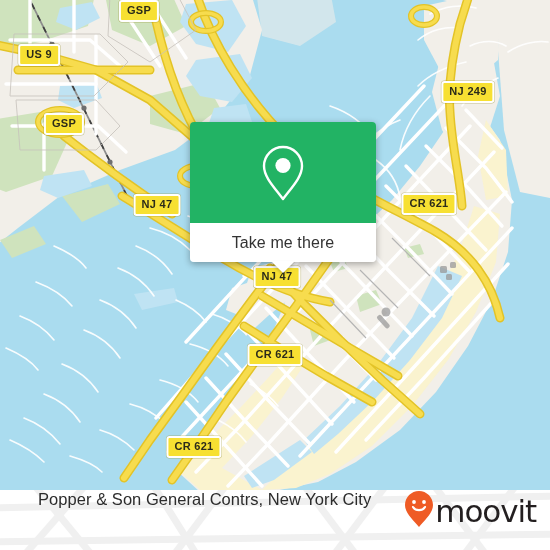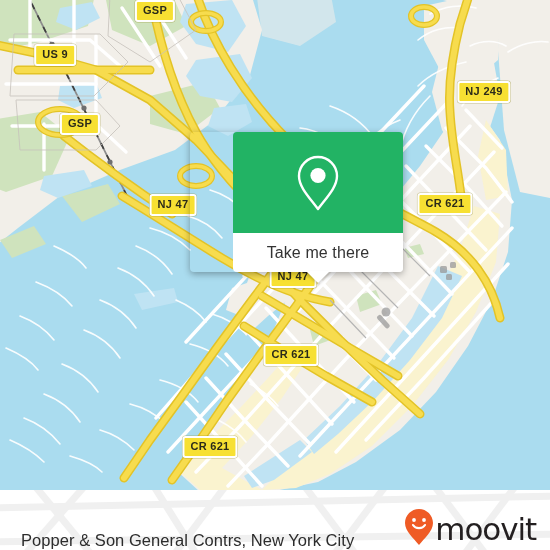--- a/index.html
+++ b/index.html
@@ -42,21 +42,20 @@
     font-family: "Liberation Sans", sans-serif;
     font-weight: bold;
     font-size: 11px;
     line-height: 1;
     padding: 3px 6px 4px 6px;
     white-space: nowrap;
     letter-spacing: 0.3px;
     box-shadow: 0 0 0 0.5px rgba(140,130,20,.45);
     transform: translate(-50%, -50%);
     text-align: center;
-    margin-left: 16px;
   }
 
   
   #attribution {
     position: absolute;
     left: 0;
     bottom: 0;
     width: 100%;
     background: rgba(255,255,255,0.78);
     font-family: "Liberation Sans", sans-serif;
@@ -65,27 +64,26 @@
     padding: 4px 0 5px 9px;
     box-sizing: border-box;
     height: 23px;
     white-space: nowrap;
   }
 
   
   #popup-card {
     position: absolute;
     left: 190px;
-    top: 132px;
-    width: 170px;
+    top: 122px;
+    width: 186px;
     border-radius: 4px;
     box-shadow: 0 2px 7px rgba(0,0,0,0.33);
     overflow: visible;
     z-index: 40;
-    padding-left: 43px;
   }
   #popup-green {
     background: #22b364;
     border-radius: 4px 4px 0 0;
     height: 101px;
     display: flex;
     align-items: center;
     justify-content: center;
   }
   #popup-pin-icon svg { display: block; }
@@ -130,24 +128,24 @@
     position: absolute;
     left: 0; top: 0;
     width: 550px; height: 60px;
     opacity: 1;
   }
   #footer-inner {
     position: relative;
     width: 100%;
     height: 100%;
     display: flex;
-    align-items: flex-end;
+    align-items: flex-start;
     justify-content: space-between;
     box-sizing: border-box;
-    padding: 0 14px 0 21px;
+    padding: 0 14px 0 38px;
   }
   #footer-title {
     font-family: "Liberation Sans", sans-serif;
     font-size: 16.5px;
     color: #2c2c2c;
     white-space: nowrap;
     letter-spacing: 0.05px;
   }
   #brand-logo {
     display: flex;

